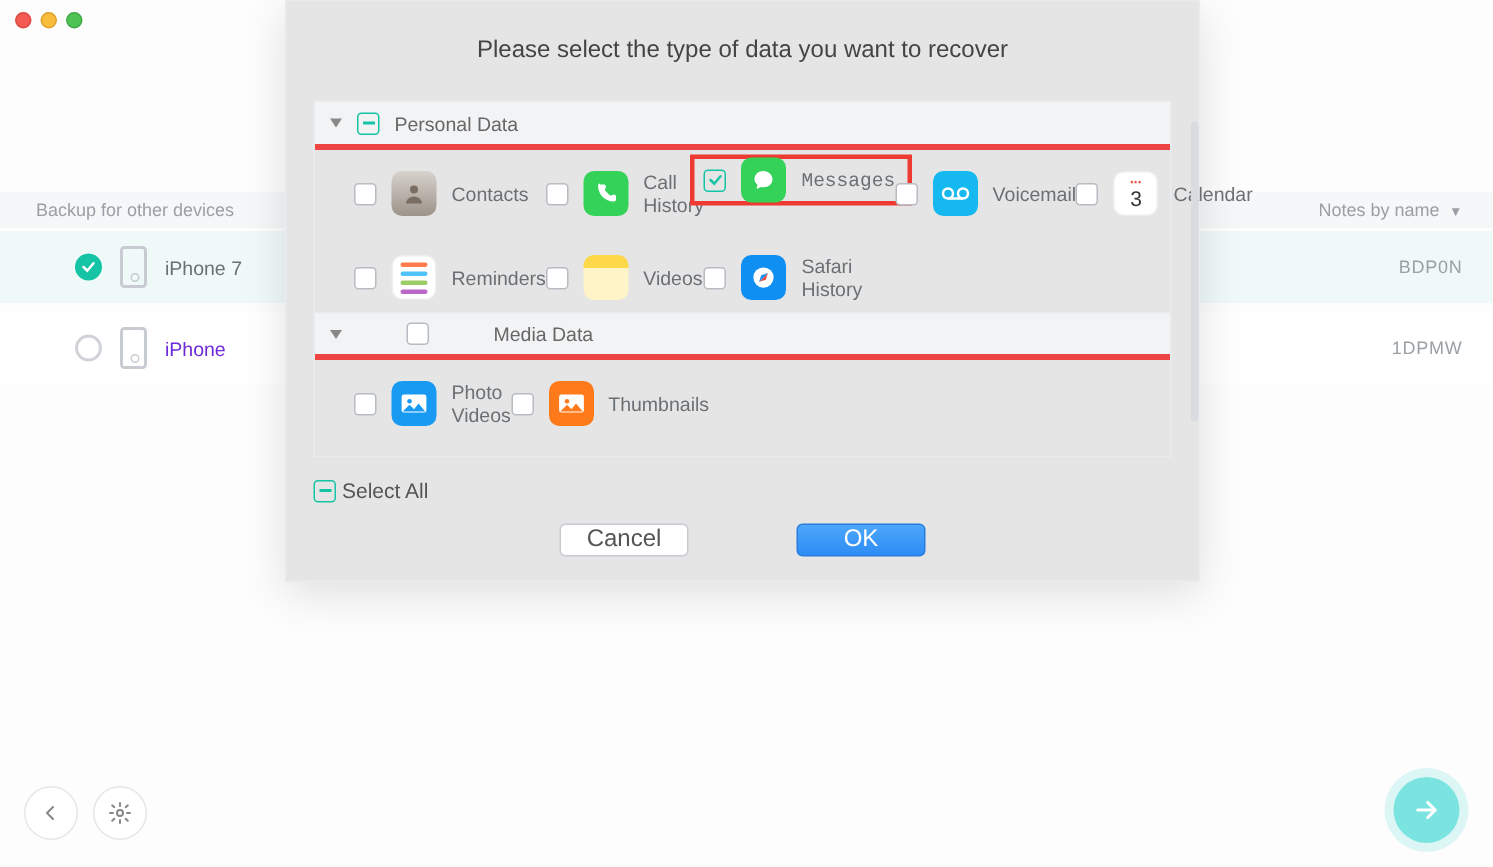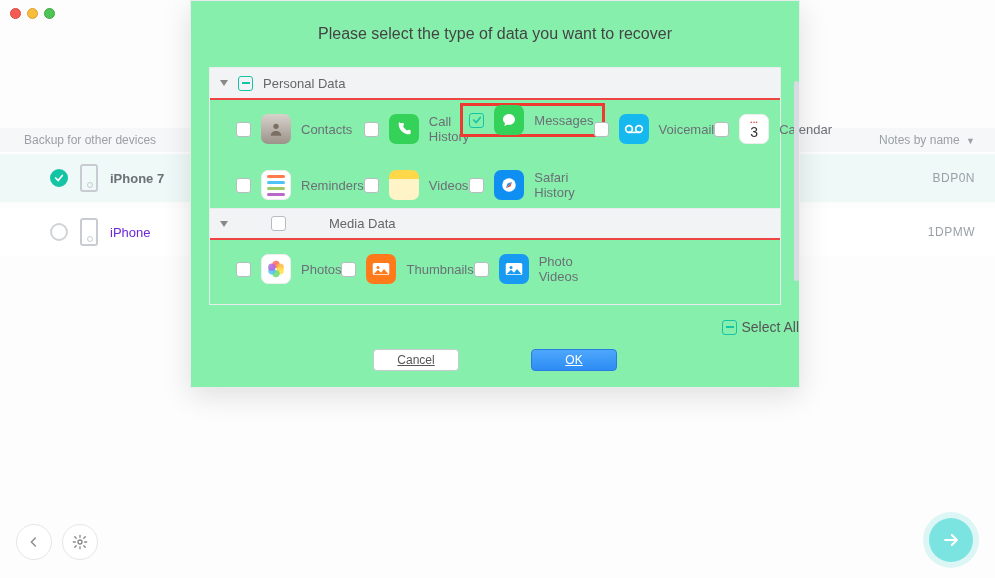--- a/index.html
+++ b/index.html
@@ -93,21 +93,21 @@
     display: flex; align-items: center; justify-content: center;
     color: #fff;
     box-shadow: 0 0 0 6px rgba(123,228,224,.25);
   }
 
   
   .modal {
     position: absolute;
     left: 190px; top: 0;
     width: 610px;
-    background: #86efac;
+    background: #e5e5e5;
     border: 1px solid #e9ecef;
     box-shadow: 0 8px 28px rgba(0,0,0,.12);
   }
   .modal-scroll { position: absolute; right: 0; top: 80px; bottom: 60px; width: 2px; }
   .modal-scroll-thumb {
     position: absolute; right: 0; top: 0; width: 5px; height: 200px;
     background: #d8dbdf; border-radius: 3px;
   }
   .modal-title {
     text-align: center;
@@ -119,21 +119,21 @@
     margin: 0 18px;
     border: 1px solid #e9ecef;
   }
   .cat-header {
     background: #f2f3f5;
     height: 32px;
     display: flex; align-items: center;
     gap: 10px; padding: 0 10px;
     color: #666;
     font-size: 13px;
-    border-bottom: 2px solid #ef4444;
+    border-bottom: 4px solid #ef4444;
   }
   .cat-header:not(:first-child) { border-top: 1px solid #e9ecef; gap: 43px; }
   .tri {
     width: 0; height: 0;
     border-left: 4px solid transparent;
     border-right: 4px solid transparent;
     border-top: 6px solid #888;
   }
   .chk {
     width: 15px; height: 15px;
@@ -173,54 +173,54 @@
   .app-ic {
     width: 30px; height: 30px; border-radius: 7px;
     display: flex; align-items: center; justify-content: center;
     font-size: 15px; color: #fff; flex-shrink: 0;
   }
   .item-label { color: #6b7075; font-size: 13px; }
   .highlight-box {
     border: 3px solid #ef3a32;
     padding: 6px 8px 6px 6px;
     margin: -9px -11px -9px -9px;
+    font-family: Liberation Mono, monospace;
   }
 
   
   .ic-contacts { background: linear-gradient(#d7d2cc,#9c938a); }
   .ic-call     { background: #35d25a; }
   .ic-msg      { background: #35d25a; }
   .ic-voicemail{ background: #16b9ef; }
   .ic-calendar { background: #fff; border:1px solid #eee; color:#e74c3c; font-size:10px; flex-direction:column; line-height:1; }
   .ic-reminders{ background: #fff; border:1px solid #eee; }
   .ic-notes    { background: linear-gradient(#ffd84a 30%, #fff4c8 30%); }
   .ic-safari   { background: #0f8ff2; }
   .ic-bookmark { background: #0f8ff2; }
   .ic-photos   { background: #fff; border:1px solid #eee; }
   .ic-pvideo   { background: #189af2; }
   .ic-thumb    { background: #ff7a1a; }
 
   
   .select-all {
     display: flex; align-items: center; gap: 4px;
     padding: 14px 0 8px 18px;
-    font-size: 14px; color: #555; justify-content: flex-end;
+    font-size: 14px; color: #555;
   }
   .modal-buttons {
     text-align: center;
     padding: 6px 0 16px;
     display: flex; gap: 28px; justify-content: center;
   }
   .btn {
     width: 86px; height: 22px;
     border-radius: 4px;
-    font-size: 12px;
+    font-size: 16px;
     display: flex; align-items: center; justify-content: center;
     cursor: pointer;
-    text-decoration: underline;
   }
   .btn-cancel {
     background: #fff;
     border: 1px solid #c7cbd1;
     color: #555;
   }
   .btn-ok {
     background: linear-gradient(#4ea7fc,#2d8cf4);
     border: 1px solid #2a7de0;
     color: #fff;
@@ -248,21 +248,21 @@
   </span>
 </div>
 
 <div class="bg-row bg-row1">
   <div class="radio-circle selected">
     <svg width="10" height="10" viewBox="0 0 12 12">
         <path d="M2 6l3 3 5-6" stroke="#fff" stroke-width="2" fill="none" stroke-linecap="round"></path>
       </svg>
   </div>
   <div class="phone-ic"></div>
-  <span style="color:#6b7075;font-weight:bold;">iPhone 7</span>
+  <span style="color:#6b7075;">iPhone 7</span>
   <span class="bg-id">BDP0N</span>
 </div>
 
 <div class="bg-row bg-row2">
   <div class="radio-circle"></div>
   <div class="phone-ic"></div>
   <span style="color:#6d28d9;">iPhone</span>
   <span class="bg-id">1DPMW</span>
 </div>
 
@@ -388,58 +388,44 @@
     </div>
 
     <div class="cat-header">
       <span class="tri"></span>
       <span class="chk"></span>
       <span>Media Data</span>
     </div>
 
     <div class="grid" style="padding-bottom:18px;">
 
-      <div class="item">
-        <span class="chk"></span>
-        <span class="app-ic ic-photos">
-          <svg width="22" height="22" viewBox="0 0 24 24">
-            <circle cx="12" cy="7" r="4" fill="#ff6b5b" opacity=".85"></circle>
-            <circle cx="16.5" cy="10" r="4" fill="#ffb940" opacity=".85"></circle>
-            <circle cx="16.5" cy="14" r="4" fill="#ffe14a" opacity=".85"></circle>
-            <circle cx="12" cy="17" r="4" fill="#6edc6e" opacity=".85"></circle>
-            <circle cx="7.5" cy="14" r="4" fill="#4fc3f7" opacity=".85"></circle>
-            <circle cx="7.5" cy="10" r="4" fill="#b266e0" opacity=".85"></circle>
-          </svg>
-        </span>
-        <span class="item-label">Photos</span>
+
+      <div class="item">
+        <span class="chk"></span>
+        <span class="app-ic ic-pvideo">
+          <svg width="18" height="14" viewBox="0 0 24 18" fill="#fff">
+              <rect x="1" y="1" width="22" height="16" rx="2" fill="#fff"></rect>
+              <circle cx="8" cy="7" r="2" fill="#189af2"></circle>
+              <path d="M2 16l6-6 4 4 4-5 6 7H2z" fill="#189af2"></path>
+            </svg>
+        </span>
+        <span class="item-label">Photo Videos</span>
       </div>
 
       <div class="item">
         <span class="chk"></span>
         <span class="app-ic ic-thumb">
           <svg width="18" height="14" viewBox="0 0 24 18" fill="#fff">
               <rect x="1" y="1" width="22" height="16" rx="2" fill="#fff"></rect>
               <circle cx="8" cy="7" r="2" fill="#ff7a1a"></circle>
               <path d="M2 16l6-6 4 4 4-5 6 7H2z" fill="#ff7a1a"></path>
             </svg>
         </span>
         <span class="item-label">Thumbnails</span>
       </div>
-
-      <div class="item">
-        <span class="chk"></span>
-        <span class="app-ic ic-pvideo">
-          <svg width="18" height="14" viewBox="0 0 24 18" fill="#fff">
-              <rect x="1" y="1" width="22" height="16" rx="2" fill="#fff"></rect>
-              <circle cx="8" cy="7" r="2" fill="#189af2"></circle>
-              <path d="M2 16l6-6 4 4 4-5 6 7H2z" fill="#189af2"></path>
-            </svg>
-        </span>
-        <span class="item-label">Photo Videos</span>
-      </div>
     </div>
   </div>
 
   <div class="select-all">
     <span class="chk-partial"></span>
     <span>Select All</span>
   </div>
 
   <div class="modal-buttons">
     <div class="btn btn-cancel">Cancel</div>

